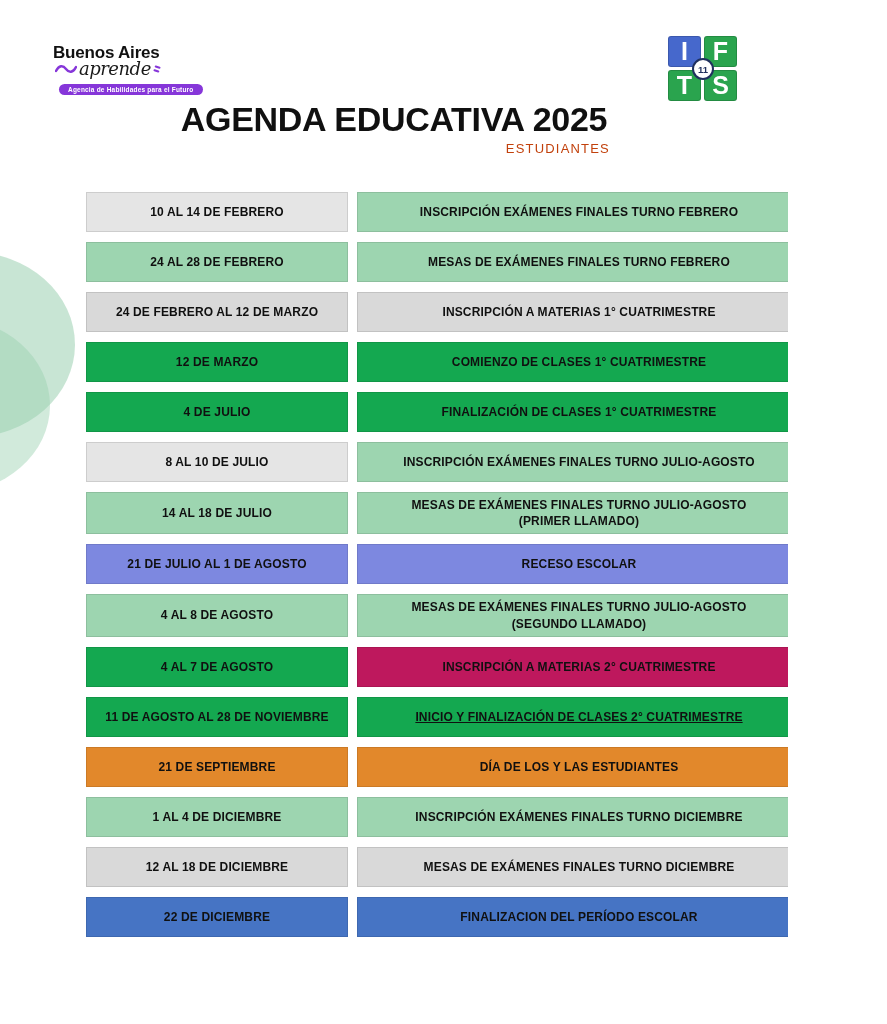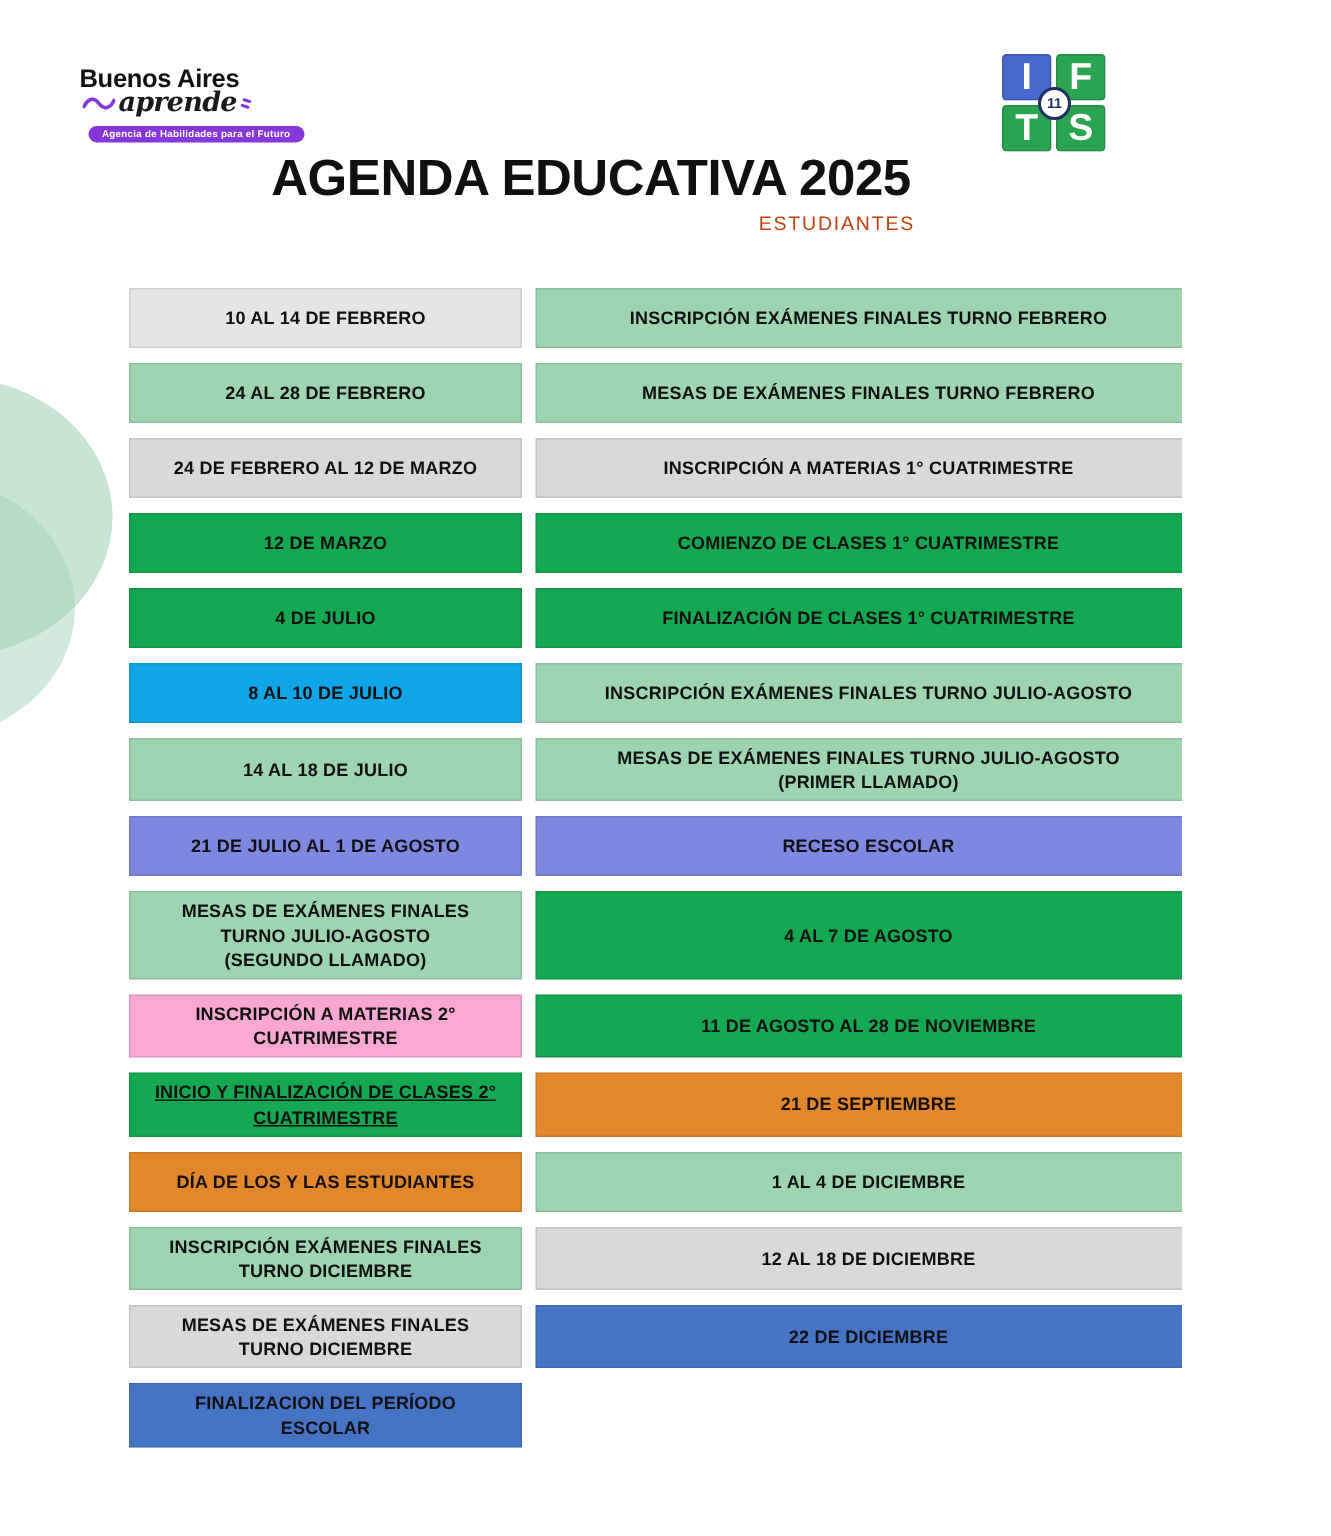--- a/index.html
+++ b/index.html
@@ -12,21 +12,21 @@
   .blob-l1{left:-135px;top:252px;width:210px;height:185px;background:rgba(154,208,176,.55);border-radius:50% 50% 50% 4%;}
   .blob-l2{left:-150px;top:318px;width:200px;height:175px;background:rgba(154,208,176,.45);border-radius:4% 50% 50% 50%;}
   .blob-r1{left:852px;top:645px;width:130px;height:110px;background:rgba(154,208,176,.55);border-radius:50% 50% 4% 50%;}
   .blob-r2{left:812px;top:688px;width:165px;height:125px;background:rgba(154,208,176,.45);border-radius:50% 4% 50% 50%;}
 
   
   .ba-logo{position:absolute;left:53px;top:44px;width:150px;}
   .ba-line1{font-size:17px;font-weight:700;letter-spacing:-.2px;color:#111;line-height:1;}
   .ba-line2{display:flex;align-items:center;margin-top:-1px;margin-left:2px;line-height:1;}
   .ba-squiggle{color:#8636d9;margin-right:2px;display:inline-flex;}
-  .ba-script{font-family:"DejaVu Serif", serif;font-style:italic;font-weight:700;font-size:18px;color:#1a1a1a;letter-spacing:-.5px;}
+  .ba-script{font-family:"DejaVu Serif", serif;font-style:italic;font-weight:400;font-size:18px;color:#1a1a1a;letter-spacing:-.5px;}
   .ba-sparkle{display:inline-flex;flex-direction:column;gap:2px;margin-left:3px;transform:rotate(18deg);}
   .ba-sparkle i{display:block;width:6px;height:2px;background:#8636d9;border-radius:2px;}
   .ba-pill{margin-top:2px;margin-left:6px;display:inline-block;background:#8636d9;color:#fff;
     font-size:6.5px;font-weight:700;letter-spacing:.2px;padding:2px 9px;border-radius:8px;white-space:nowrap;}
 
   
   .ifts{position:absolute;right:50px;top:36px;width:70px;height:66px;}
   .ifts-grid{display:grid;grid-template-columns:33px 33px;grid-template-rows:31px 31px;gap:3px;}
   .ifts-tile{display:flex;align-items:center;justify-content:center;color:#fff;font-weight:700;
     font-size:25px;line-height:1;border-radius:3px;border:1px solid rgba(0,0,0,.15);box-sizing:border-box;}
@@ -103,39 +103,40 @@
         <span>INSCRIPCIÓN A MATERIAS 1° CUATRIMESTRE</span>
       </div>
       <div class="cell" style="background: rgb(20, 168, 80);">12 DE MARZO</div>
       <div class="cell" style="background: rgb(20, 168, 80);">
         <span>COMIENZO DE CLASES 1° CUATRIMESTRE</span>
       </div>
       <div class="cell" style="background: rgb(20, 168, 80);">4 DE JULIO</div>
       <div class="cell" style="background: rgb(20, 168, 80);">
         <span>FINALIZACIÓN DE CLASES 1° CUATRIMESTRE</span>
       </div>
-      <div class="cell" style="background: #0ea5e9;">8 AL 10 DE JULIO</div>
+      <div class="cell" style="background: #e5e5e5;">8 AL 10 DE JULIO</div>
       <div class="cell" style="background: rgb(157, 213, 176);">
         <span>INSCRIPCIÓN EXÁMENES FINALES TURNO JULIO-AGOSTO</span>
       </div>
       <div class="cell" style="background: rgb(157, 213, 176);">14 AL 18 DE JULIO</div>
       <div class="cell" style="background: rgb(157, 213, 176);">
         <span>MESAS DE EXÁMENES FINALES TURNO JULIO-AGOSTO</span>
         <span>(PRIMER LLAMADO)</span>
       </div>
       <div class="cell" style="background: rgb(125, 136, 224);">21 DE JULIO AL 1 DE AGOSTO</div>
       <div class="cell" style="background: rgb(125, 136, 224);">
         <span>RECESO ESCOLAR</span>
       </div>
+      <div class="cell" style="background: rgb(157, 213, 176);">4 AL 8 DE AGOSTO</div>
       <div class="cell" style="background: rgb(157, 213, 176);">
         <span>MESAS DE EXÁMENES FINALES TURNO JULIO-AGOSTO</span>
         <span>(SEGUNDO LLAMADO)</span>
       </div>
       <div class="cell" style="background: rgb(20, 168, 80);">4 AL 7 DE AGOSTO</div>
-      <div class="cell" style="background: #f9a8d4;">
+      <div class="cell" style="background: #be185d;">
         <span>INSCRIPCIÓN A MATERIAS 2° CUATRIMESTRE</span>
       </div>
       <div class="cell" style="background: rgb(20, 168, 80);">11 DE AGOSTO AL 28 DE NOVIEMBRE</div>
       <div class="cell" style="background: rgb(20, 168, 80); text-decoration: underline;">
         <span>INICIO Y FINALIZACIÓN DE CLASES 2° CUATRIMESTRE</span>
       </div>
       <div class="cell" style="background: rgb(226, 136, 43);">21 DE SEPTIEMBRE</div>
       <div class="cell" style="background: rgb(226, 136, 43);">
         <span>DÍA DE LOS Y LAS ESTUDIANTES</span>
       </div>

